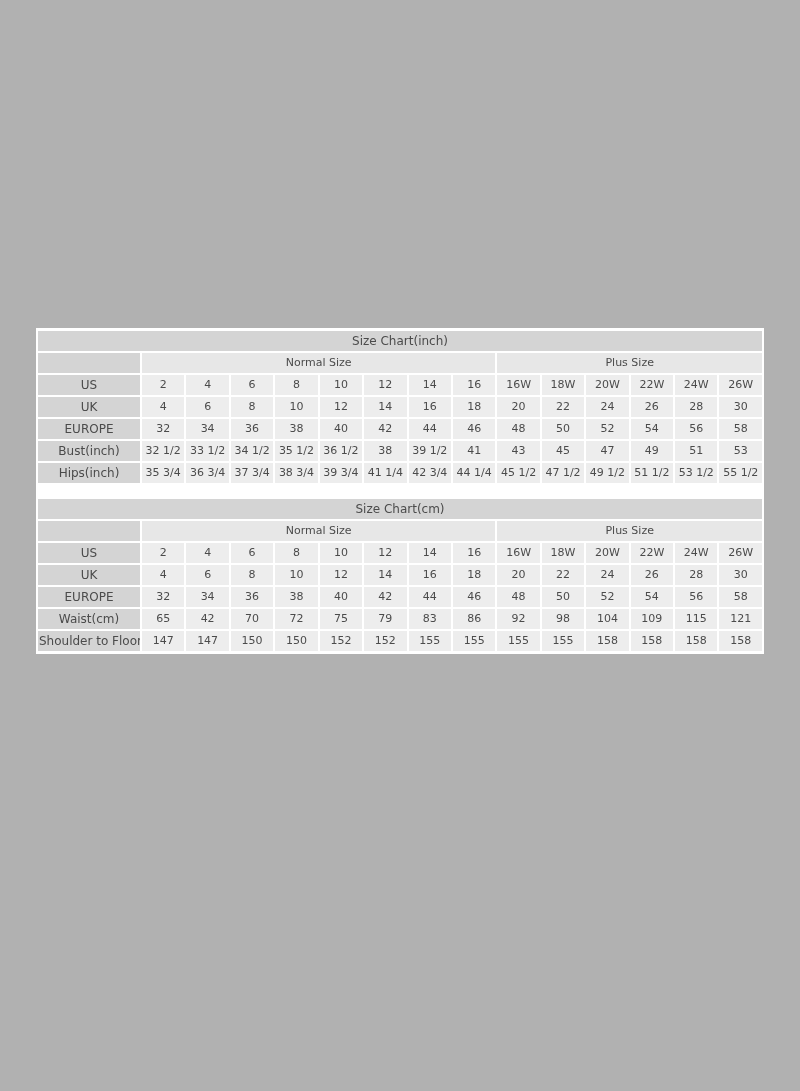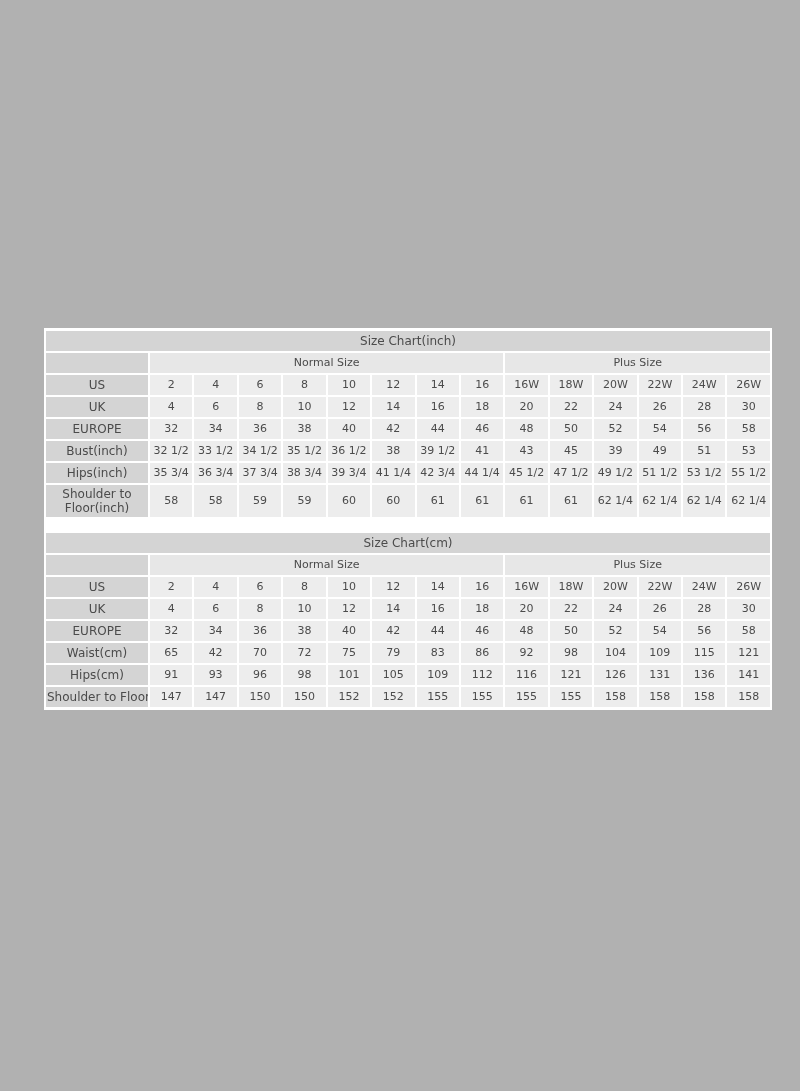--- a/index.html
+++ b/index.html
@@ -16,21 +16,20 @@
     font-family: "DejaVu Sans", "Liberation Sans", sans-serif;
     background: var(--page-background);
     color: var(--text);
     overflow: hidden;
   }
   .canvas {
     position: relative;
     width: 748px;
     height: 1091px;
     background: var(--page-background);
-    margin-left: 8px;
   }
   .sheet {
     position: absolute;
     left: 36px;
     top: 328px;
     width: 728px;
     background: var(--sheet-background);
     padding: 1px 0;
   }
   table.size-table {
@@ -157,21 +156,21 @@
             <td class="cell">32 1/2</td>
             <td class="cell">33 1/2</td>
             <td class="cell">34 1/2</td>
             <td class="cell">35 1/2</td>
             <td class="cell">36 1/2</td>
             <td class="cell">38</td>
             <td class="cell">39 1/2</td>
             <td class="cell">41</td>
             <td class="cell">43</td>
             <td class="cell">45</td>
-            <td class="cell">39</td>
+            <td class="cell">47</td>
             <td class="cell">49</td>
             <td class="cell">51</td>
             <td class="cell">53</td>
           </tr>
           <tr>
             <td class="label">Hips(inch)</td>
             <td class="cell">35 3/4</td>
             <td class="cell">36 3/4</td>
             <td class="cell">37 3/4</td>
             <td class="cell">38 3/4</td>
@@ -179,38 +178,20 @@
             <td class="cell">41 1/4</td>
             <td class="cell">42 3/4</td>
             <td class="cell">44 1/4</td>
             <td class="cell">45 1/2</td>
             <td class="cell">47 1/2</td>
             <td class="cell">49 1/2</td>
             <td class="cell">51 1/2</td>
             <td class="cell">53 1/2</td>
             <td class="cell">55 1/2</td>
           </tr>
-          <tr>
-            <td class="label">Shoulder to
-Floor(inch)</td>
-            <td class="cell">58</td>
-            <td class="cell">58</td>
-            <td class="cell">59</td>
-            <td class="cell">59</td>
-            <td class="cell">60</td>
-            <td class="cell">60</td>
-            <td class="cell">61</td>
-            <td class="cell">61</td>
-            <td class="cell">61</td>
-            <td class="cell">61</td>
-            <td class="cell">62 1/4</td>
-            <td class="cell">62 1/4</td>
-            <td class="cell">62 1/4</td>
-            <td class="cell">62 1/4</td>
-          </tr>
         </tbody>
     </table>
 
     <div class="table-gap"></div>
 
     <table class="size-table">
       <colgroup>
         <col class="label-col">
         <col>
           <col>
@@ -300,37 +281,20 @@
             <td class="cell">83</td>
             <td class="cell">86</td>
             <td class="cell">92</td>
             <td class="cell">98</td>
             <td class="cell">104</td>
             <td class="cell">109</td>
             <td class="cell">115</td>
             <td class="cell">121</td>
           </tr>
           <tr>
-            <td class="label">Hips(cm)</td>
-            <td class="cell">91</td>
-            <td class="cell">93</td>
-            <td class="cell">96</td>
-            <td class="cell">98</td>
-            <td class="cell">101</td>
-            <td class="cell">105</td>
-            <td class="cell">109</td>
-            <td class="cell">112</td>
-            <td class="cell">116</td>
-            <td class="cell">121</td>
-            <td class="cell">126</td>
-            <td class="cell">131</td>
-            <td class="cell">136</td>
-            <td class="cell">141</td>
-          </tr>
-          <tr>
             <td class="label">Shoulder to Floor(cm)</td>
             <td class="cell">147</td>
             <td class="cell">147</td>
             <td class="cell">150</td>
             <td class="cell">150</td>
             <td class="cell">152</td>
             <td class="cell">152</td>
             <td class="cell">155</td>
             <td class="cell">155</td>
             <td class="cell">155</td>

